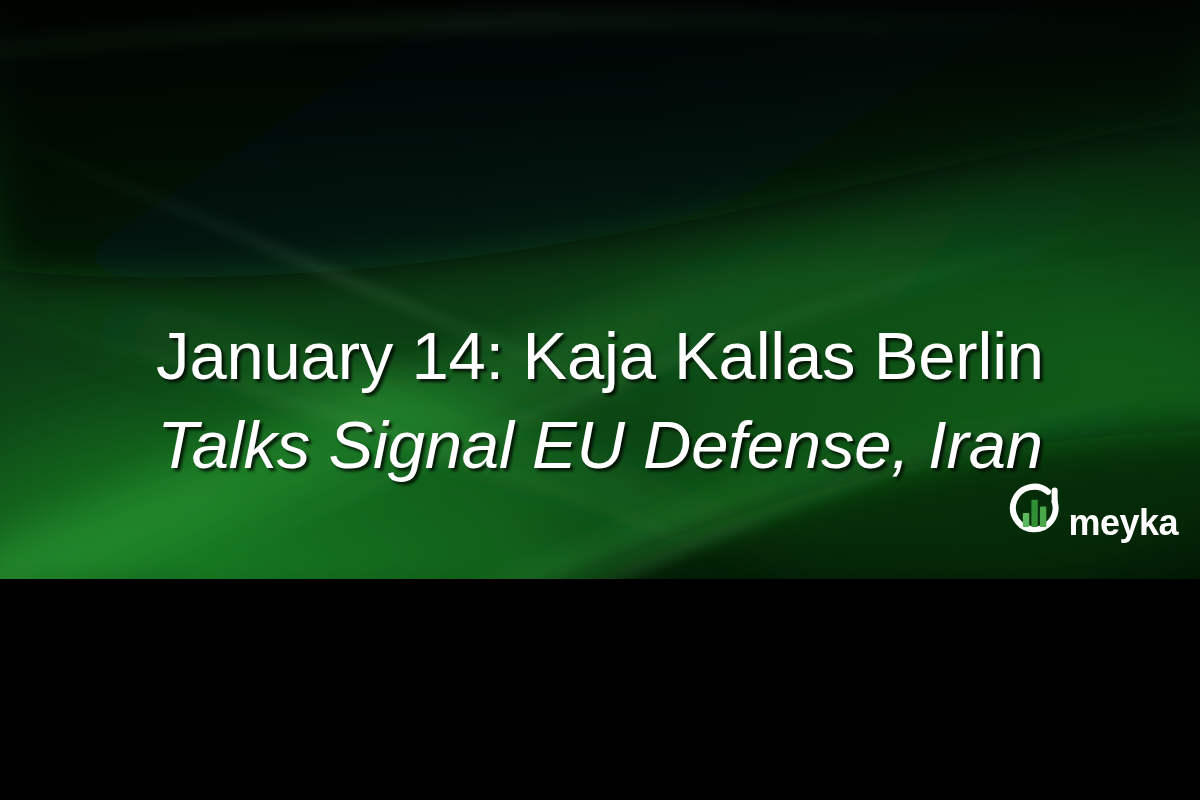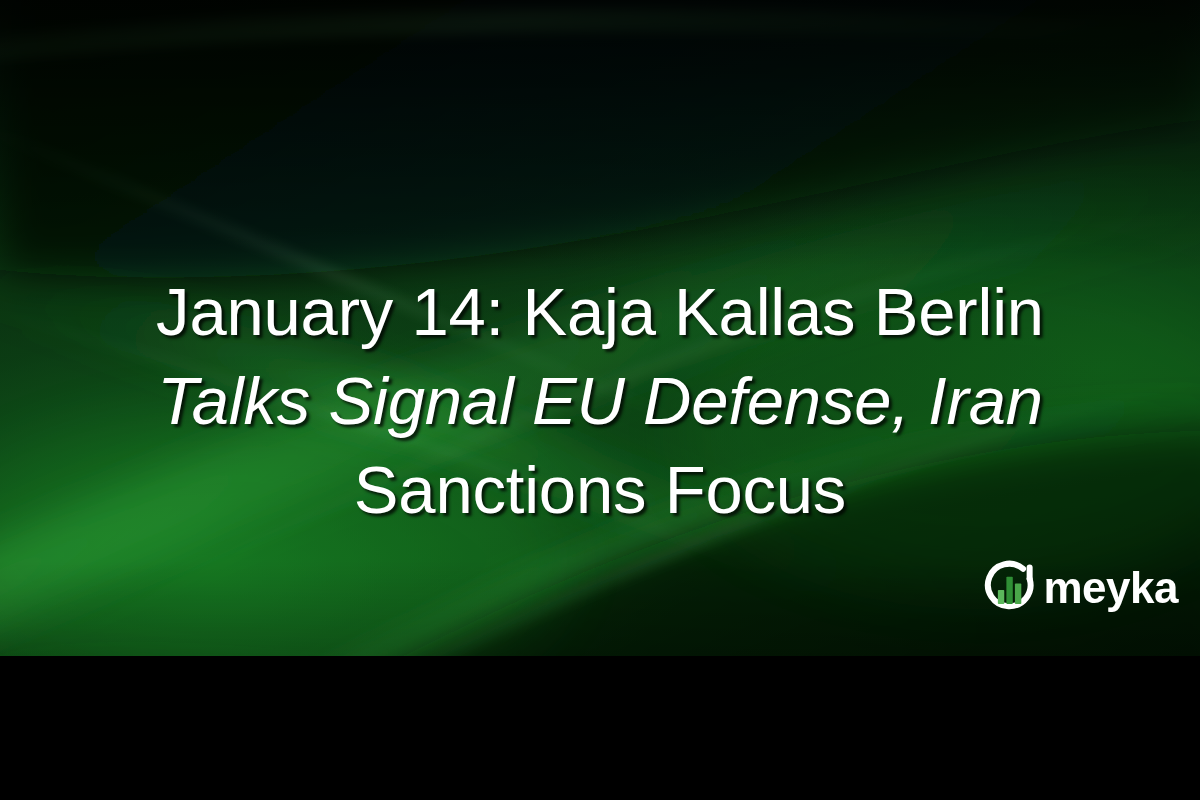--- a/index.html
+++ b/index.html
@@ -7,21 +7,21 @@
     padding: 0;
     background: #000;
   }
   body {
     font-family: "Liberation Sans", sans-serif;
   }
 
   #stage {
     position: relative;
     width: 1200px;
-    height: 656px;
+    height: 579px;
     overflow: hidden;
     background: #0369a1;
   }
 
   
   .bg-layer {
     position: absolute;
     inset: 0;
     width: 1200px;
     height: 800px;
@@ -135,21 +135,20 @@
   <div class="bg-layer bg-botdark"></div>
   <div class="bg-layer bg-vignette"></div>
 
   <div style="position:absolute; left:0; top:0; width:1200px; height:800px; display:flex; align-items:center; justify-content:center;">
     <h1 style="margin:0; padding:0 46px; width:100%; box-sizing:border-box;
                font-family:'Liberation Sans', sans-serif; font-weight:400; font-size:67px;
                line-height:89px; color:#ffffff; text-align:center; letter-spacing:-0.2px;
                text-shadow: 3px 3px 3px rgba(0,0,0,0.75);">
       <span style="display:block;">January 14: Kaja Kallas Berlin</span>
       <span style="display:block;font-style:italic;">Talks Signal EU Defense, Iran</span>
-      <span style="display:block;">Sanctions Focus</span>
     </h1>
   </div>
 
   <div style="position:absolute; right:22px; bottom:38px; display:flex; align-items:center; gap:3px;">
 
     <span style="display:inline-block; width:62px; height:62px;">
       <svg viewBox="0 0 64 64" width="62" height="62">
         <defs>
           <clipPath id="ringclip">
 
@@ -160,17 +159,17 @@
         <path d="M46.5,13.2 A22,22 0 1 0 53.3,23.6" fill="none" stroke="#ffffff" stroke-width="6.2" stroke-linecap="round"></path>
 
         <path d="M53.3,23.6 L53.3,12.0" fill="none" stroke="#ffffff" stroke-width="6.2" stroke-linecap="round"></path>
 
         <rect x="20.5" y="35.0" width="6.6" height="14.5" rx="0.8" fill="#5cb85c"></rect>
         <rect x="29.3" y="21.5" width="6.6" height="28.0" rx="0.8" fill="#2f8f35"></rect>
         <rect x="38.1" y="28.5" width="6.6" height="21.0" rx="0.8" fill="#4aa84a"></rect>
       </svg>
     </span>
 
-    <span style="font-family:'Liberation Sans', sans-serif; font-weight:700; font-size:44px;
-                 color:#ffffff; letter-spacing:-0.5px; line-height:1; position:relative; top:1px;">meyka</span>
+    <span style="font-family:'Liberation Sans', sans-serif; font-weight:700; font-size:36px;
+                 color:#ffffff; letter-spacing:-0.5px; line-height:1; position:relative; top:13px;">meyka</span>
   </div>
 
 </div>
 
 </body></html>

